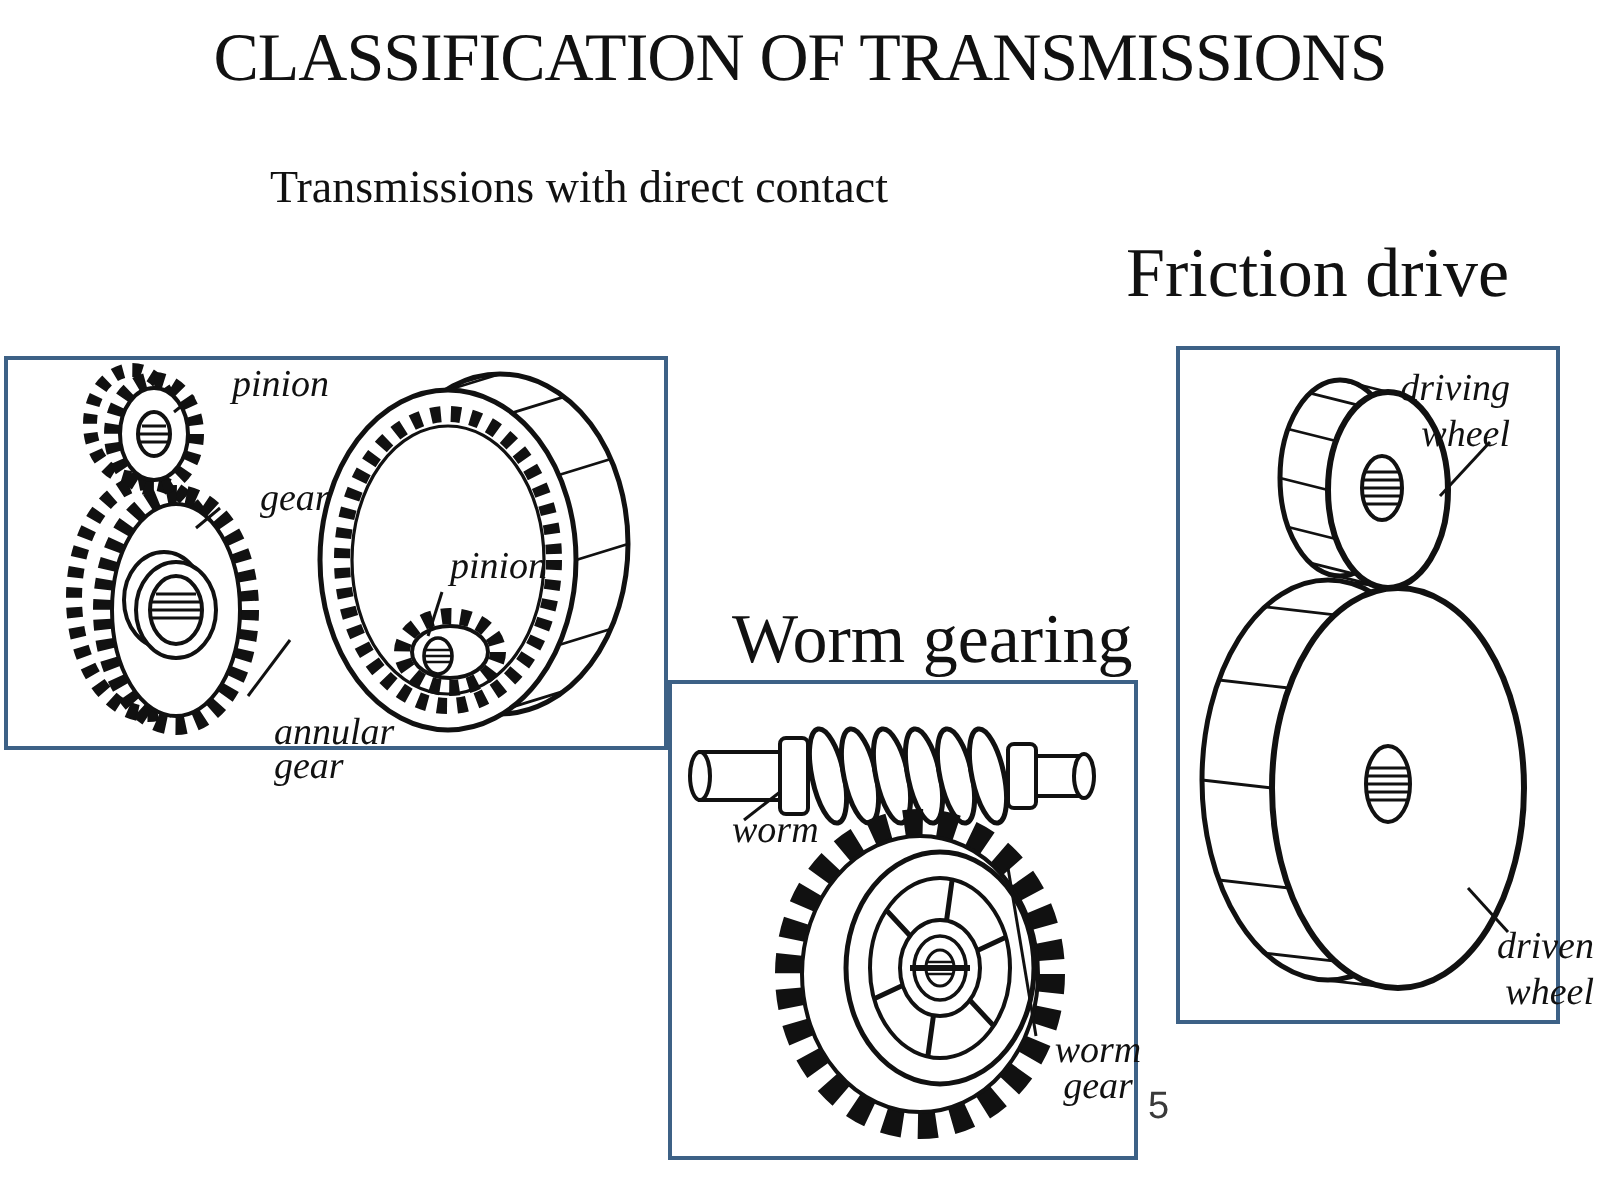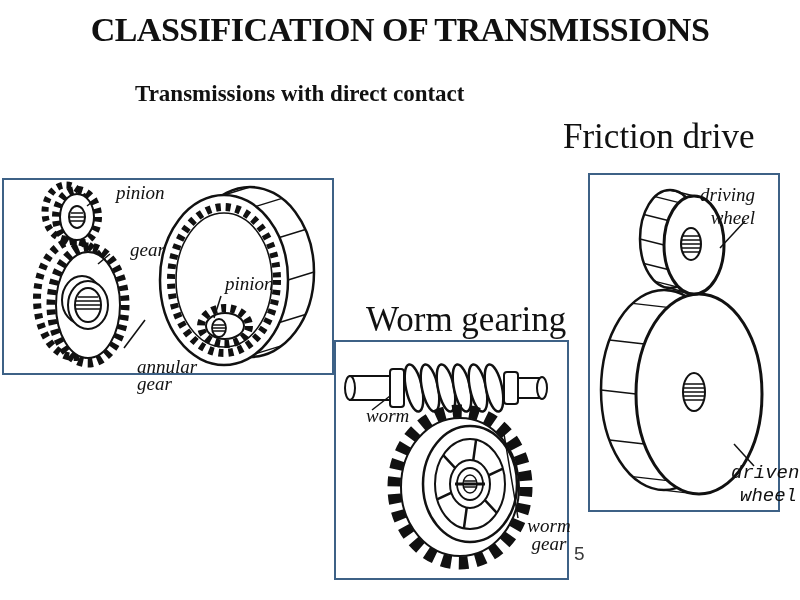--- a/index.html
+++ b/index.html
@@ -4,24 +4,24 @@
 <style>
   :root { --frame:#3d6186; --ink:#111111; --bg:#ffffff; }
   html,body { margin:0; padding:0; background:#e8e8e8; }
   .slide {
     position:relative; width:800px; height:600px; margin:0 auto;
     background:var(--bg); overflow:hidden;
     font-family:"Liberation Serif", serif; color:var(--ink);
   }
   .slide-title {
     position:absolute; left:0; top:13px; width:800px; text-align:center;
-    font-size:34px; font-weight:bold; letter-spacing:-0.5px; line-height:1; margin:0;
+    font-size:34px; font-weight:normal; letter-spacing:-0.5px; line-height:1; margin:0;
   }
   .slide-subtitle {
-    position:absolute; left:135px; top:81px; font-size:23px; font-weight:bold;
+    position:absolute; left:135px; top:81px; font-size:23px; font-weight:normal;
     line-height:1.1; margin:0; white-space:nowrap;
   }
   .section-heading {
     position:absolute; font-size:35px; font-weight:400; line-height:1;
     white-space:nowrap; margin:0;
   }
   .heading-gearing  { left:88px;  top:119px; }
   .heading-friction { left:563px; top:119px;text-align:center; }
   .heading-worm     { left:366px; top:302px; }
   .figure-box {
@@ -36,21 +36,21 @@
     white-space:nowrap; color:var(--ink);margin-left:21px;
   }
   .fig-label .line { display:block; }
   .lbl-pinion-small   { left:95px;  top:183px; }
   .lbl-gear           { left:109px; top:240px; }
   .lbl-pinion-annular { left:204px; top:274px; }
   .lbl-annular-gear   { left:116px; top:358px; width:70px; text-align:left; line-height:17px; }
   .lbl-worm           { left:345px; top:406px; }
   .lbl-worm-gear      { left:497px; top:517px; width:62px; text-align:center; line-height:18px; }
   .lbl-driving-wheel  { left:660px; top:183px; width:74px; text-align:right; line-height:23px; }
-  .lbl-driven-wheel   { left:710px; top:462px; width:66px; text-align:right; line-height:23px;font-family:Liberation Mono, monospace; }
+  .lbl-driven-wheel   { left:710px; top:462px; width:66px; text-align:right; line-height:23px; }
   .page-number {
     position:absolute; left:574px; top:543px; font-size:19px; color:#3a3a3a;
     font-family:"Liberation Sans", sans-serif;
   }
   .art { stroke:var(--ink); fill:none; }
 </style>
 </head>
 <body>
 
 <div class="slide">

